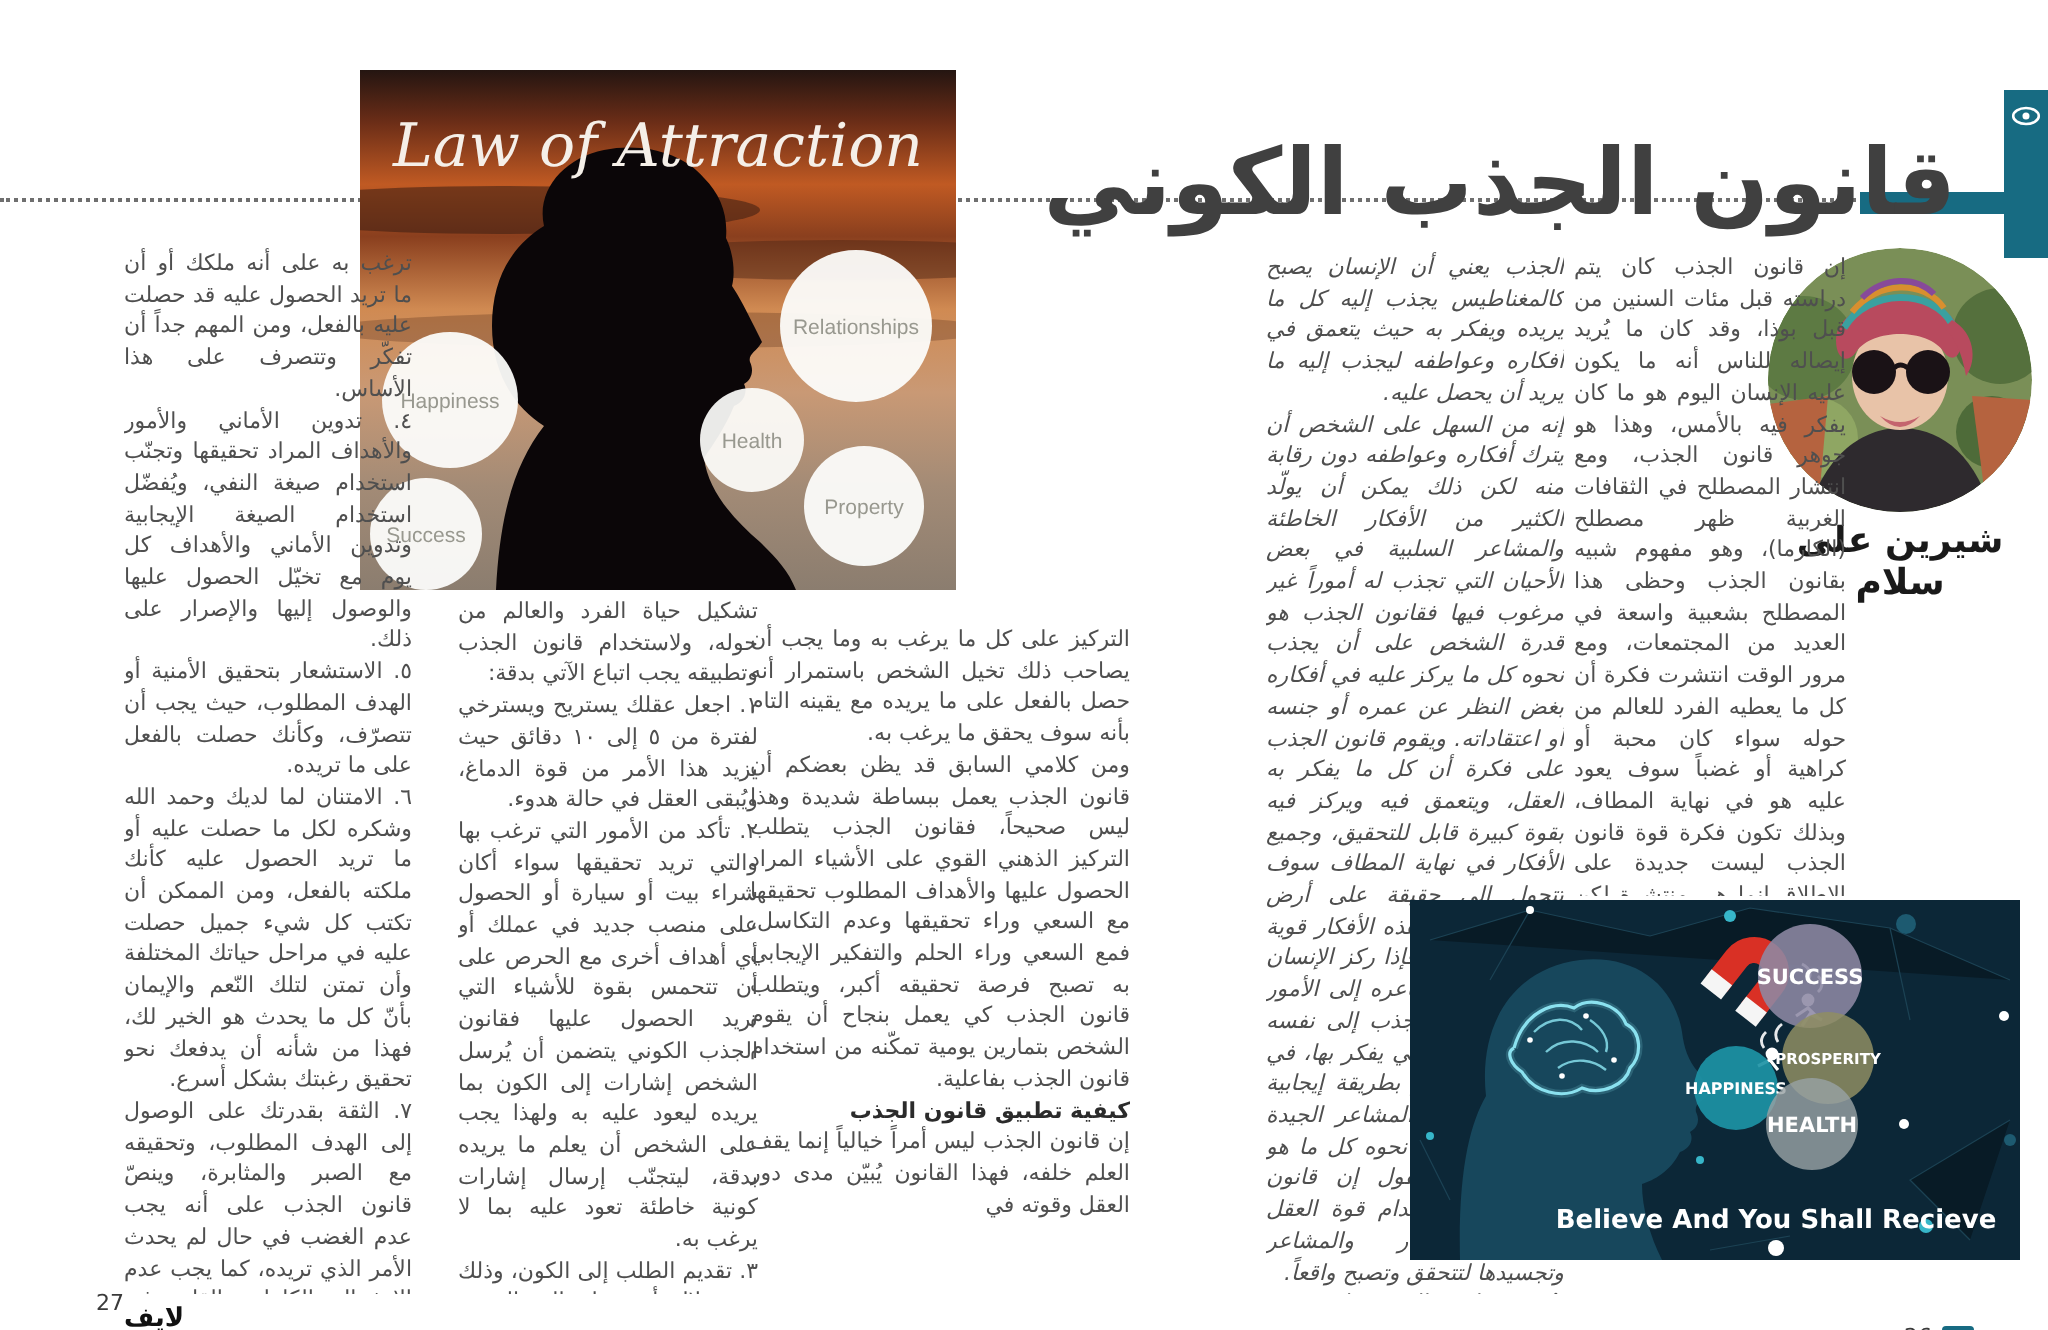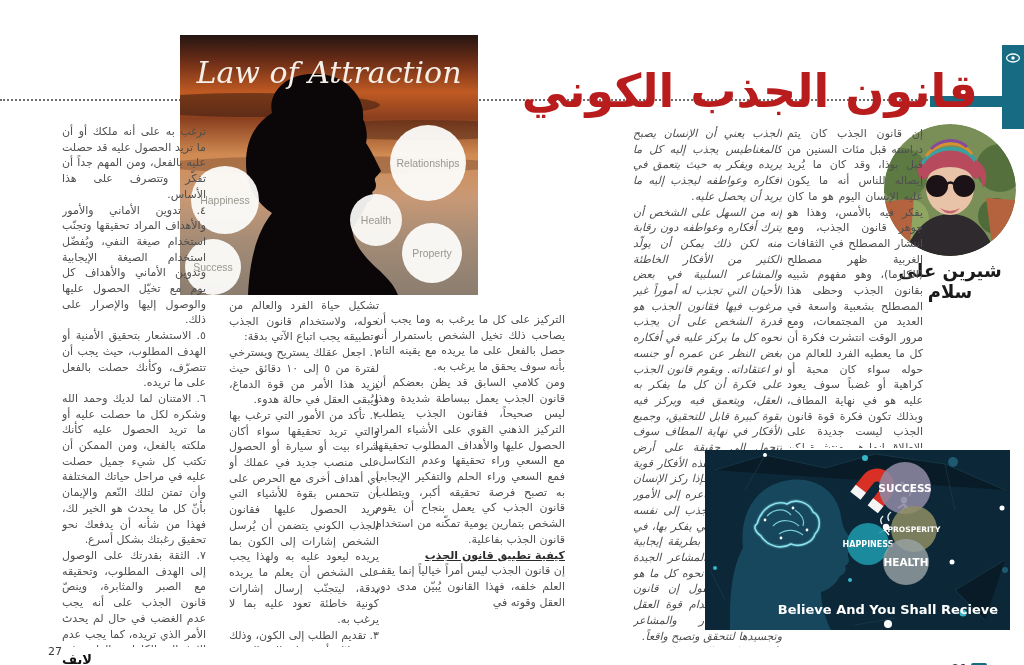--- a/index.html
+++ b/index.html
@@ -3,35 +3,35 @@
 <meta charset="utf-8">
 <style>
   html,body{margin:0;padding:0;background:#e8e8e8;}
   .spread{position:relative;width:1024px;height:665px;background:#ffffff;overflow:hidden;
           font-family:"DejaVu Sans",sans-serif;}
   
   .vbar{position:absolute;left:1002px;top:45px;width:22px;height:84px;background:#176b82;}
   .vbar svg{position:absolute;left:3px;top:8px;}
   .hbar{position:absolute;left:930px;top:96px;width:94px;height:11px;background:#176b82;}
   .main-title{position:absolute;right:46px;top:28px;width:560px;direction:rtl;
-      color:#b91c1c;font-size:46px;font-weight:bold;letter-spacing:0;line-height:64px;}
+      color:#404040;font-size:46px;font-weight:bold;letter-spacing:0;line-height:64px;}
   .dotline{position:absolute;left:0;top:99px;width:928px;height:0;border-top:2px dotted #6f6f6f;}
   
   .avatar{position:absolute;left:884px;top:124px;width:132px;height:132px;border-radius:50%;overflow:hidden;}
   .author-name{position:absolute;left:876px;top:260px;width:148px;text-align:center;direction:rtl;
       font-size:18px;font-weight:bold;color:#1a1a1a;}
   
   .col{position:absolute;direction:rtl;text-align:justify;color:#4f4f4f;
       font-size:11px;line-height:15.7px;white-space:pre-line;overflow:hidden;margin-left:42px;}
   .col-a{left:745px;top:126px;width:136px;height:322px;}
   .col-b{left:591px;top:126px;width:149px;height:521px;font-style:italic;}
   .col-c{left:333px;top:312px;width:190px;height:349px;}
   .col-f{left:187px;top:298px;width:150px;height:349px;}
   .col-g{left:20px; top:124px;width:144px;height:523px;}
-  .subhead{font-weight:bold;color:#2b2b2b;white-space:normal;text-decoration:underline;}
+  .subhead{font-weight:bold;color:#2b2b2b;white-space:normal;}
   
   .hero{position:absolute;left:180px;top:35px;width:338px;height:260px;}
   .belief{position:absolute;left:705px;top:450px;width:305px;height:180px;}
   .hero svg,.belief svg,.avatar svg{display:block;}
   
   .footer-left{position:absolute;left:48px;top:636px;display:flex;align-items:center;gap:0;}
   .footer-left .pg{font-size:11px;color:#3a3a3a;}
   .footer-left .mag{font-size:13px;font-weight:bold;color:#111;direction:rtl;margin-top:16px;}
   .footer-right{position:absolute;left:952px;top:662px;display:flex;align-items:center;gap:5px;}
   .footer-right .pg{font-size:11px;color:#3a3a3a;}

